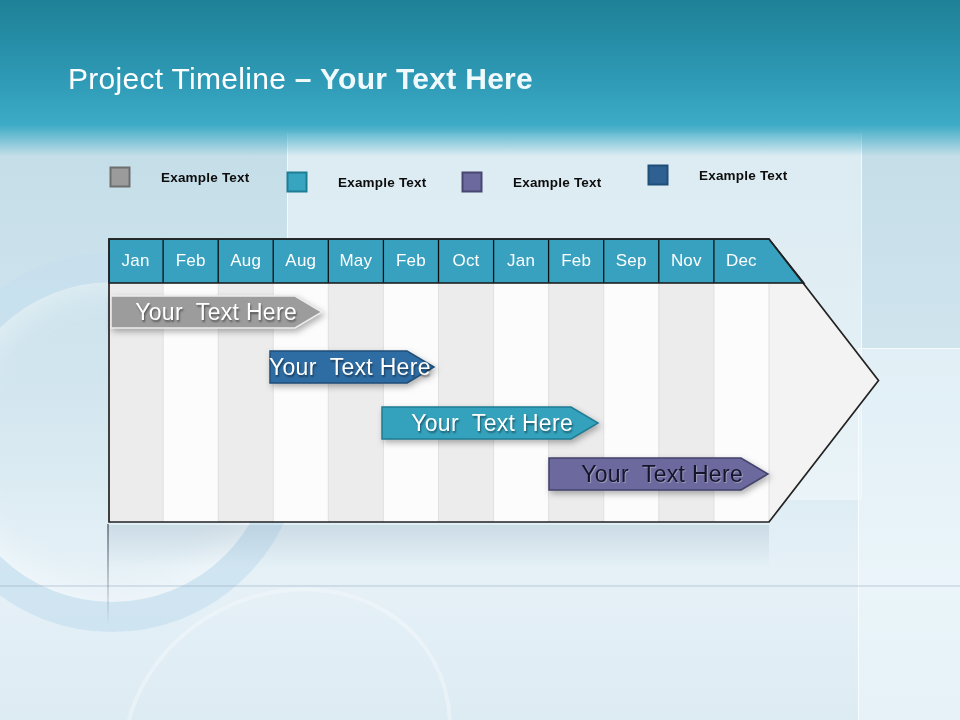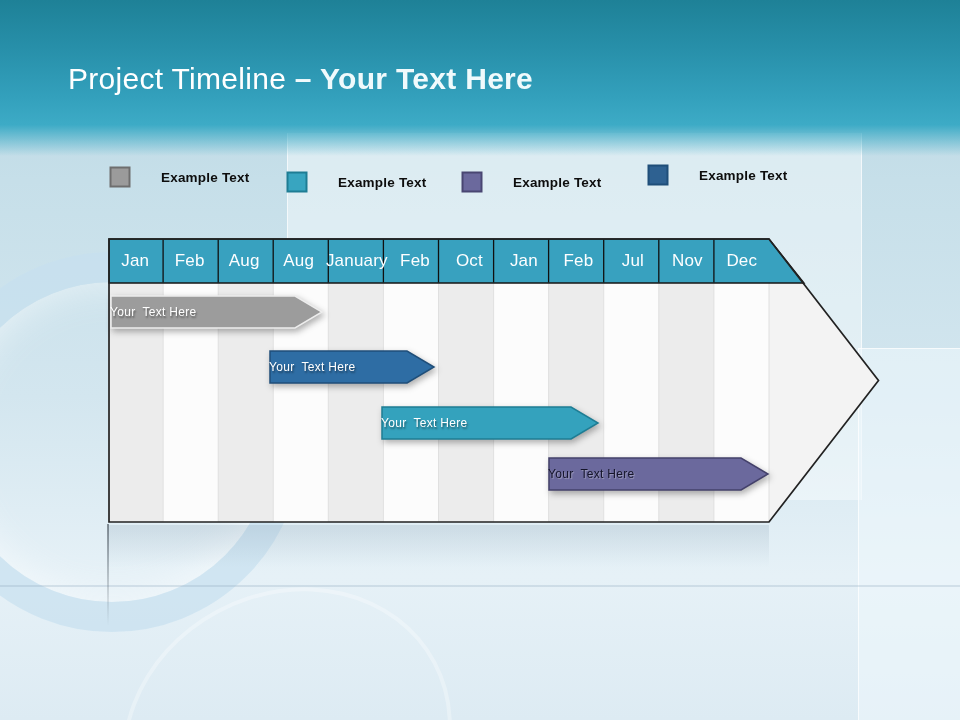--- a/index.html
+++ b/index.html
@@ -60,22 +60,22 @@
   .legend-item svg{display:block;}
   
   .timeline{position:absolute;left:108px;top:238px;width:772px;height:285px;}
   .tl-svg{position:absolute;left:0;top:0;}
   .months{position:absolute;left:0;top:0;width:661px;height:45px;display:flex;}
   .month{flex:1;display:flex;align-items:center;justify-content:center;
          color:#fdfeff;font-size:17px;letter-spacing:.2px;}
   .bar{position:absolute;height:34px;filter:drop-shadow(2px 3px 3px rgba(30,30,30,0.35));}
   .bar svg{position:absolute;left:0;top:0;overflow:visible;display:block;}
   .bar .bar-label{
-    position:absolute;left:0;top:0;bottom:0;right:26px;text-align:left;
-    line-height:34px;font-size:12px;letter-spacing:.3px;white-space:pre;
+    position:absolute;left:0;top:0;bottom:0;right:26px;text-align:right;
+    line-height:34px;font-size:23px;letter-spacing:.3px;white-space:pre;
   }
   .lbl-light{color:#ffffff;text-shadow:1px 2px 2px rgba(0,0,0,0.45);}
   .lbl-dark{color:#15152b;text-shadow:1px 1px 1px rgba(255,255,255,0.35);}
 </style>
 </head>
 <body>
 
 <div class="stage">
 
   <div class="bg-ring"></div>
@@ -168,26 +168,26 @@
       </g>
 
       <path d="M1,1 L661,1 L770.5,142.5 L661,284 L1,284 Z" fill="none" stroke-width="1.7" stroke="#222222"></path>
     </svg>
 
     <div class="months">
       <div class="month">Jan</div>
       <div class="month">Feb</div>
       <div class="month">Aug</div>
       <div class="month">Aug</div>
-      <div class="month">January</div>
+      <div class="month">May</div>
       <div class="month">Feb</div>
       <div class="month">Oct</div>
       <div class="month">Jan</div>
       <div class="month">Feb</div>
-      <div class="month">Jul</div>
+      <div class="month">Sep</div>
       <div class="month">Nov</div>
       <div class="month">Dec</div>
     </div>
 
     <div class="bar" style="left:2px;top:57px;width:213px;">
       <svg width="213" height="34">
         <polygon points="1,1 185,1 212,17 185,33 1,33" stroke-width="1.5" fill="#9c9c9c" stroke="#ededed"></polygon>
       </svg>
       <span class="bar-label lbl-light">Your  Text Here</span>
     </div>

